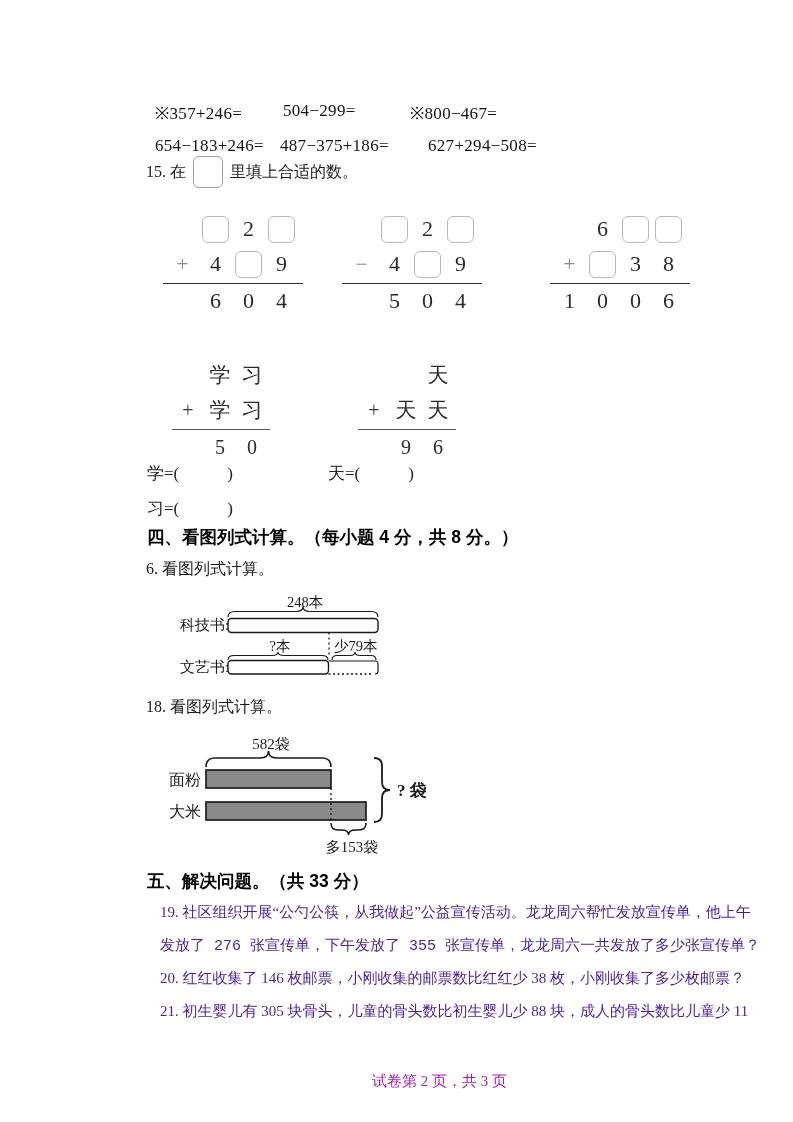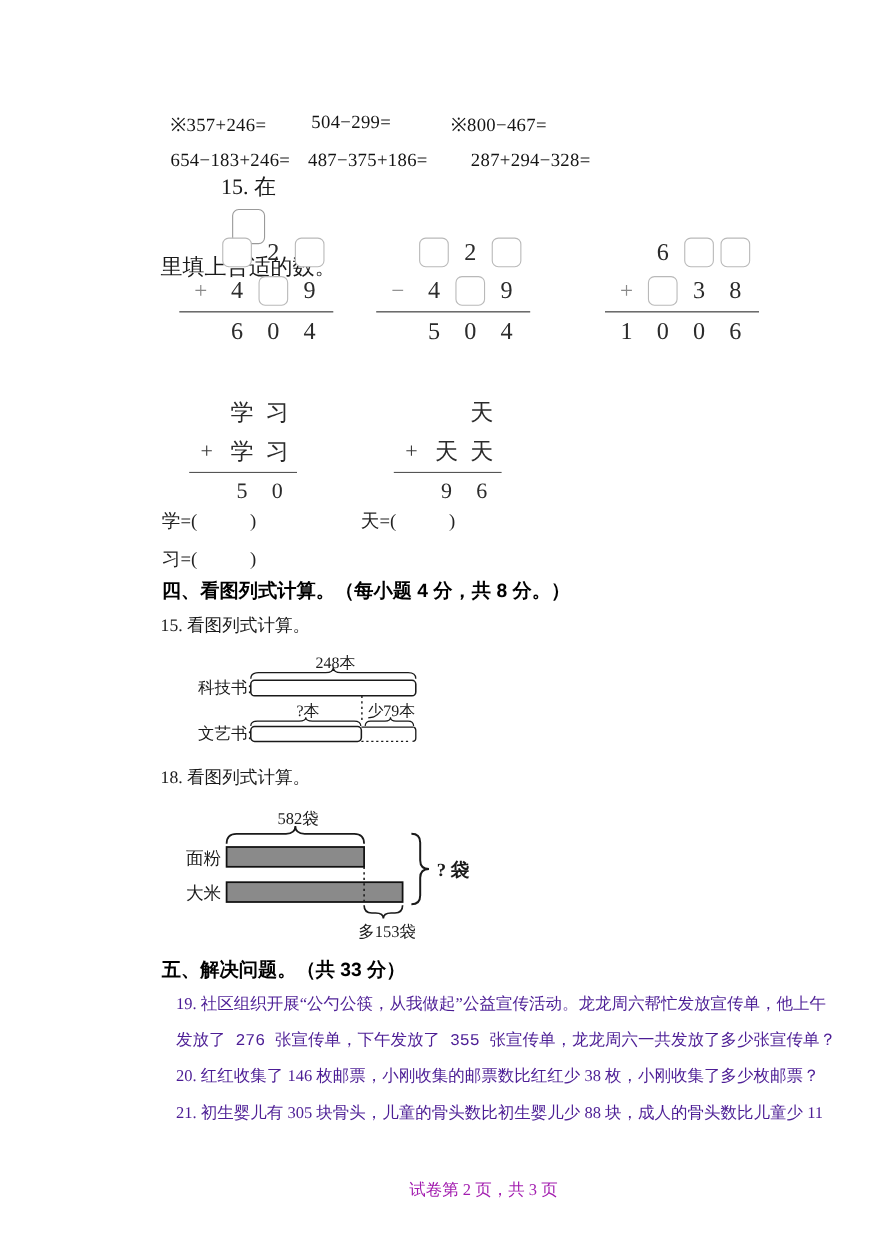--- a/index.html
+++ b/index.html
@@ -2,21 +2,21 @@
 <html><head>
 <meta charset="utf-8">
 <style>
   * { margin:0; padding:0; box-sizing:border-box; }
   html,body { background:#ffffff; }
   .page {
     position:relative; width:793px; height:1122px; background:#ffffff;
     font-family:"Liberation Serif","DejaVu Serif",serif; color:#1f1f1f; overflow:hidden;margin-left:43px;
   }
   .expr { position:absolute; font-size:17px; white-space:nowrap; color:#141414; letter-spacing:0.3px; }
-  .q15line { position:absolute; left:103px; top:156px; display:flex; align-items:center; gap:7px; font-size:20px; color:#1a1a1a;flex-direction:column; }
+  .q15line { position:absolute; left:103px; top:156px; display:flex; align-items:center; gap:7px; font-size:16px; color:#1a1a1a; }
   .inline-box { width:30px; height:32px; border:1px solid #9a9a9a; border-radius:6px; background:#fff; }
 
   .vprob { position:absolute; display:flex; flex-direction:column; }
   .vrow { display:flex; }
   .vcell { width:33px; height:34px; display:flex; align-items:center; justify-content:center;
            font-size:22px; color:#2b2b2b; }
   .vrow.r2 .vcell { height:36px; }
   .vrow.r3 .vcell { height:30px; }
   .vbox { width:27px; height:27px; border:1.2px solid #b9b9b9; border-radius:6px; background:#fff; }
   .vcell.op { color:#8a8a8a; font-size:21px; }
@@ -41,21 +41,21 @@
 </head>
 <body>
 
 <div class="page">
 
   <span class="expr" style="left:112px; top:101px;">※357+246=</span>
   <span class="expr" style="left:240px; top:101px;">504−299=</span>
   <span class="expr" style="left:367px; top:101px;">※800−467=</span>
   <span class="expr" style="left:112px; top:136px;">654−183+246=</span>
   <span class="expr" style="left:237px; top:136px;">487−375+186=</span>
-  <span class="expr" style="left:385px; top:136px;">287+294−328=</span>
+  <span class="expr" style="left:385px; top:136px;">627+294−508=</span>
 
   <div class="q15line">
     <span>15. 在</span>
     <span class="inline-box"></span>
     <span>里填上合适的数。</span>
   </div>
 
   <div class="vprob" style="left:123px; top:212px;">
     <div class="vrow">
       <span class="vcell"></span>
@@ -177,21 +177,21 @@
       <span class="vcell">9</span>
       <span class="vcell">6</span>
     </div>
   </div>
 
   <div class="ansline" style="left:104px; top:462px;"><span>学=(</span><span class="gap"></span><span>)</span></div>
   <div class="ansline" style="left:285px; top:462px;"><span>天=(</span><span class="gap"></span><span>)</span></div>
   <div class="ansline" style="left:104px; top:497px;"><span>习=(</span><span class="gap"></span><span>)</span></div>
 
   <div class="sechdr" style="left:104px; top:525px;">四、看图列式计算。（每小题 4 分，共 8 分。）</div>
-  <div class="qtitle" style="left:103px; top:559px;">15. 看图列式计算。</div>
+  <div class="qtitle" style="left:103px; top:559px;">6. 看图列式计算。</div>
 
   <svg class="diagram" style="left:128px; top:588px;" width="230" height="100" viewBox="0 0 230 100">
     <text x="134" y="19" font-size="14.5" text-anchor="middle">248本</text>
     <path d="M57,29 Q57,23.5 64,23.5 L125,23.5 Q132,23.5 132,18.5 Q132,23.5 139,23.5 L200,23.5 Q207,23.5 207,29" fill="none" stroke="#1a1a1a" stroke-width="1.2"></path>
     <text x="9" y="42" font-size="15">科技书:</text>
     <rect x="57" y="30.5" width="150" height="14" rx="3.5" fill="#ffffff" stroke="#1a1a1a" stroke-width="1.4"></rect>
     <line x1="158" y1="44.5" x2="158" y2="68" stroke="#1a1a1a" stroke-width="1.3" stroke-dasharray="2 3"></line>
     <text x="109" y="63" font-size="14.5" text-anchor="middle">?本</text>
     <text x="163" y="63" font-size="14.5">少79本</text>
     <path d="M57,72 Q57,67.5 63,67.5 L101,67.5 Q107,67.5 107,64 Q107,67.5 113,67.5 L151,67.5 Q157,67.5 157,72" fill="none" stroke="#1a1a1a" stroke-width="1.1"></path>

